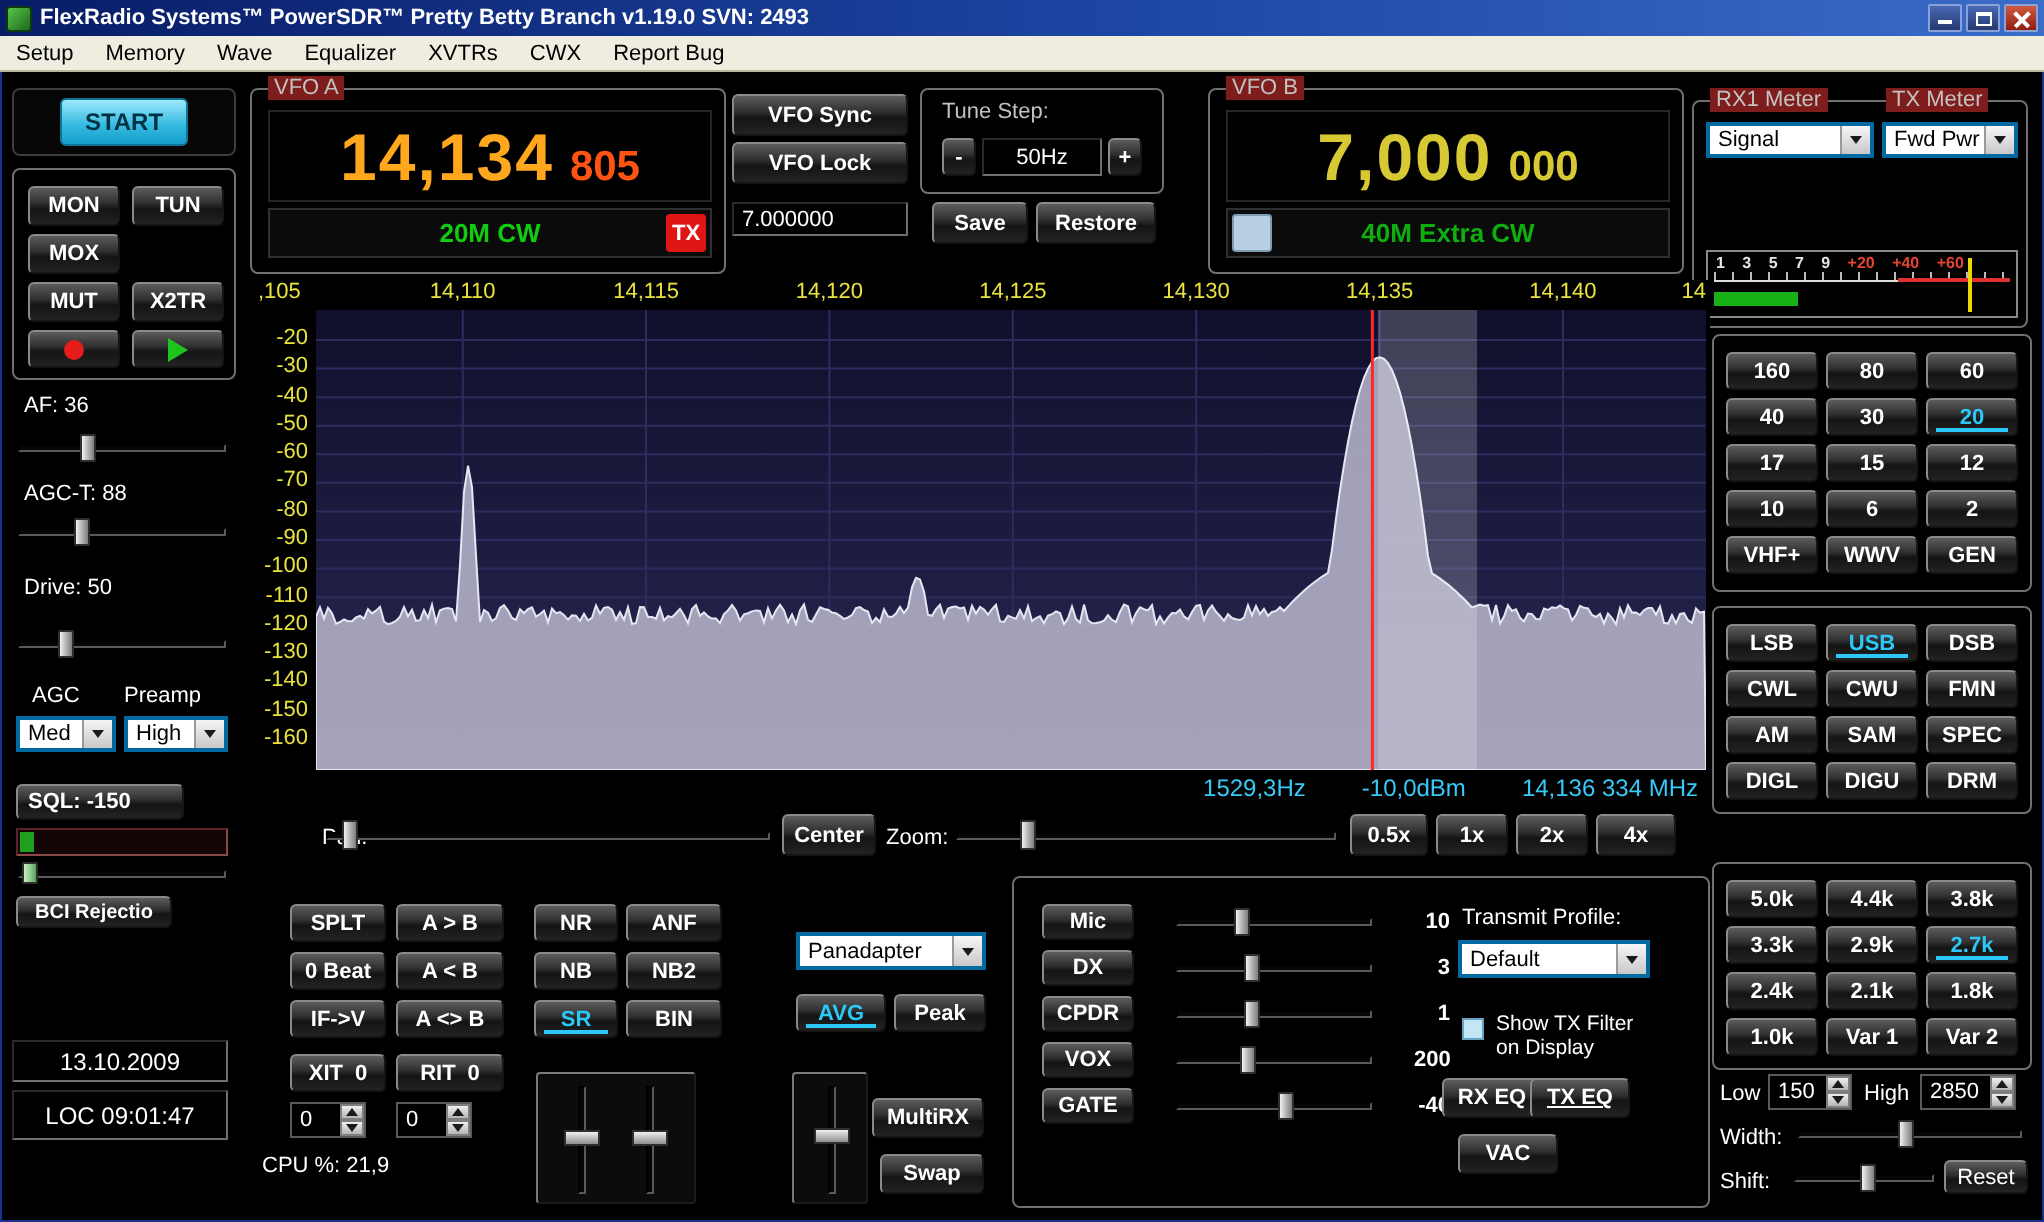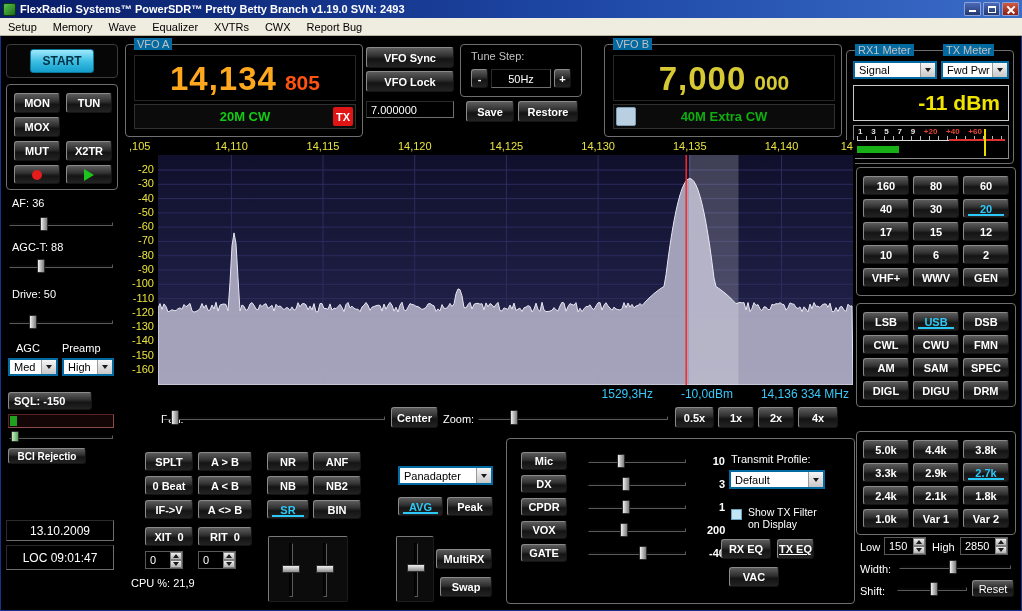--- a/index.html
+++ b/index.html
@@ -30,21 +30,21 @@
 
   
   .btn{position:absolute;display:flex;align-items:center;justify-content:center;gap:6px;
     background:linear-gradient(180deg,#5c5c5c 0%,#303030 42%,#141414 58%,#232323 100%);
     border:1px solid;border-color:#8a8a8a #151515 #151515 #8a8a8a;border-radius:3px;
     color:#fff;font-size:11px;font-weight:bold;white-space:nowrap;}
   .btn.on{color:#2cc9f8;}
   .btn.on::after{content:"";position:absolute;left:4px;right:4px;bottom:1px;height:2px;background:#2cc9f8;}
   .grid .btn{position:relative;}
   .group{position:absolute;border:1px solid #6f6f6f;border-radius:4px;}
-  .glabel{position:absolute;top:-7px;left:8px;background:#0369a1;color:#c2c2c2;font-size:11px;padding:0 3px;white-space:nowrap;}
+  .glabel{position:absolute;top:-7px;left:8px;background:#7f1d1d;color:#c2c2c2;font-size:11px;padding:0 3px;white-space:nowrap;}
   .lbl{position:absolute;color:#fff;font-size:11px;white-space:nowrap;}
   .sunken{position:absolute;background:#000;border:1px solid;border-color:#2a2a2a #6e6e6e #6e6e6e #2a2a2a;color:#fff;}
   .slider{position:absolute;}
   .slider .track{position:absolute;left:1px;right:1px;top:50%;height:4px;margin-top:-2px;background:#060606;
     border:1px solid;border-color:#000 #5a5a5a #5a5a5a #000;}
   .slider .thumb{position:absolute;top:1px;bottom:1px;width:8px;
     background:linear-gradient(90deg,#f2f2f2,#b4b4b4 50%,#7e7e7e);border:1px solid #2e2e2e;border-radius:1px;}
   .vpanel{position:absolute;background:#0c0c0c;border:1px solid;border-color:#7a7a7a #1c1c1c #1c1c1c #7a7a7a;border-radius:2px;}
   .vslider{position:absolute;}
   .vslider .vtrack{position:absolute;top:2px;bottom:2px;left:50%;width:4px;margin-left:-2px;background:#060606;
@@ -258,23 +258,20 @@
       <span class="cbtn">
         <span class="arrd"></span>
       </span>
   </div>
   <div class="combo" style="left:94px;top:10px;width:68px;height:18px;">
     <span class="cval">Fwd Pwr</span>
       <span class="cbtn">
         <span class="arrd"></span>
       </span>
   </div>
-  <div class="meter-val">
-      <span>-11 dBm</span>
-    </div>
   <div class="meter-scale">
     <div class="mnums">
         <span>1</span>
         <span>3</span>
         <span>5</span>
         <span>7</span>
         <span>9</span>
         <span class="red">+20</span>
         <span class="red">+40</span>
         <span class="red">+60</span>
@@ -582,15 +579,15 @@
   <div class="combo" style="left:222px;top:31px;width:96px;height:19px;">
     <span class="cval">Default</span>
       <span class="cbtn">
         <span class="arrd"></span>
       </span>
   </div>
   <span class="chk" style="left:224px;top:70px;"></span>
   <div class="lbl" style="left:241px;top:67px;font-size:10.5px;">Show TX Filter</div>
   <div class="lbl" style="left:241px;top:79px;font-size:10.5px;">on Display</div>
   <div class="btn" style="left:214px;top:100px;width:50px;height:20px;">RX EQ</div>
-  <div class="btn" style="left:270px;top:100px;width:37px;height:20px;text-decoration:underline;">TX EQ</div>
+  <div class="btn" style="left:258px;top:100px;width:50px;height:20px;text-decoration:underline;">TX EQ</div>
   <div class="btn" style="left:222px;top:128px;width:50px;height:20px;">VAC</div>
 </div>
 
 </body></html>

